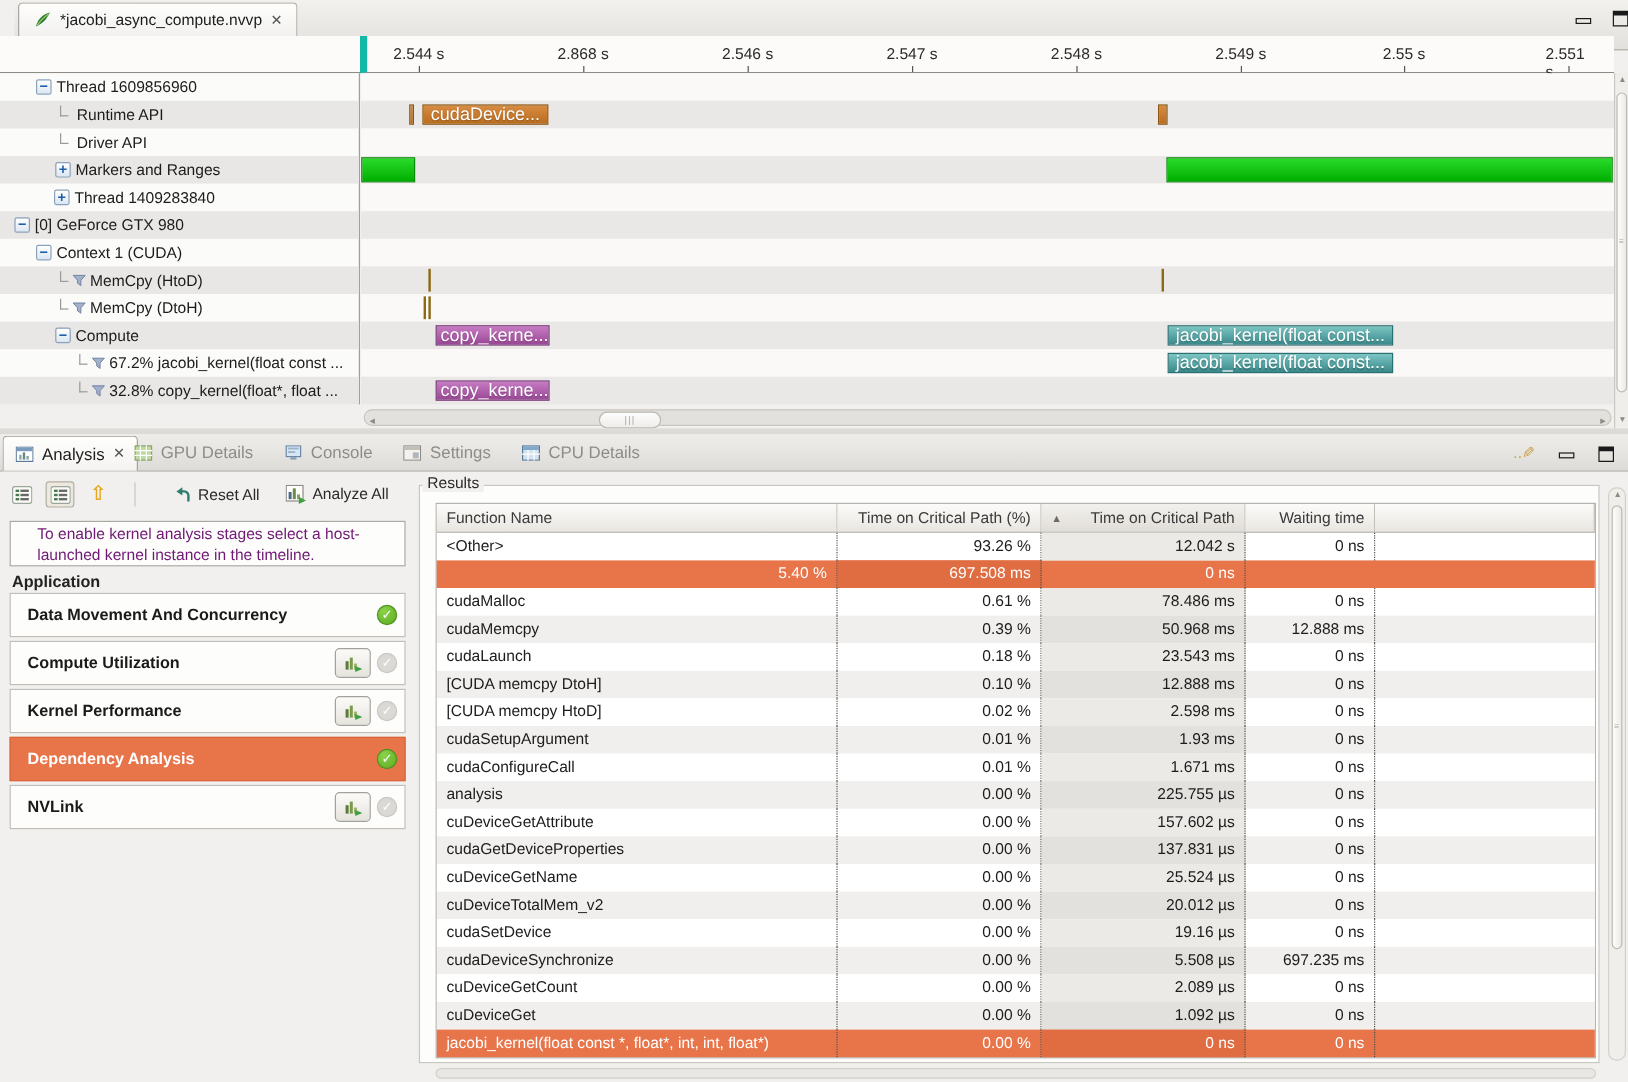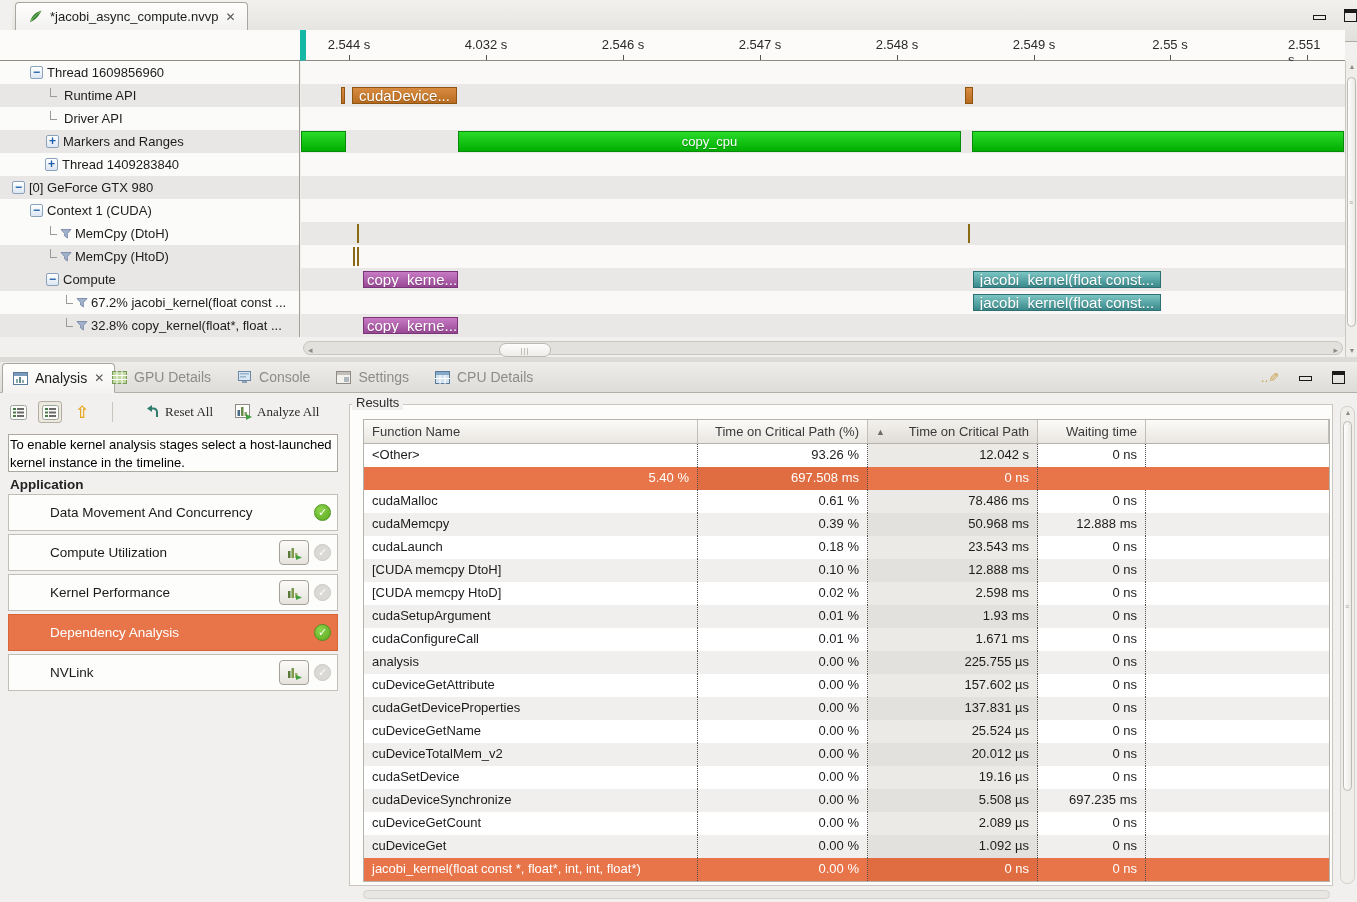--- a/index.html
+++ b/index.html
@@ -68,30 +68,30 @@
   .bot-tab { display:flex; align-items:center; gap:7px; font-size:14px; color:#8E8C88; }
   .bot-ctrls { position:absolute; right:12px; top:8px; display:flex; gap:20px; align-items:center; }
   .pencil { font-size:13px; color:#C9A24A; transform:scaleX(-1); }
 
   
   .atoolbar { position:absolute; left:6px; top:398px; width:338px; height:28px; display:flex; align-items:center; gap:8px; }
   .tbtn { width:24px; height:22px; display:flex; align-items:center; justify-content:center; border-radius:3px; }
   .tbtn.pressed { background:#EDE9DF; border:1px solid #B2AEA4; }
   .tsep { width:1px; height:20px; background:#C9C5BF; margin:0 10px; }
   .tool-label { font-size:13px; color:#2a2a2a; margin-left:4px; }
-  .tool-group { display:flex; align-items:flex-start; margin-left:14px;font-family:Liberation Serif, serif; }
+  .tool-group { display:flex; align-items:flex-start; margin-left:14px; }
   .uparrow { font-size:17px; color:#E8A81E; font-weight:bold; }
 
   .info-box { position:absolute; left:8px; top:434px; width:330px; height:38px; background:#FDFDFC;
-    border:1px solid #ACA8A2; font-size:13px; line-height:18px; padding:1px 1px; color:#000000; }
+    border:1px solid #ACA8A2; font-size:13px; line-height:18px; padding:1px 22px; color:#701a75; }
   .app-label { position:absolute; left:10px; top:477px; font-size:13.5px; font-weight:bold; color:#222; }
 
   .cards { position:absolute; left:8px; top:494px; width:330px; }
   .card { height:37px; margin-bottom:3px; background:#FDFDFC; border:1px solid #C2BEB8; display:flex; align-items:center; padding:0 6px 0 14px; }
-  .card .clabel { flex:1; font-size:13.5px; font-weight:normal; color:#1a1a1a;margin-left:27px; }
+  .card .clabel { flex:1; font-size:13.5px; font-weight:bold; color:#1a1a1a; }
   .card.selected { background:#E8744A; border-color:#D96438; }
   .card.selected .clabel { color:#fff; }
   .chart-btn { width:30px; height:25px; border:1px solid #A5A199; border-radius:4px; background:linear-gradient(#FCFBF9,#E6E3DD);
     display:flex; align-items:center; justify-content:center; margin-right:5px; }
   .check { width:17px; height:17px; border-radius:50%; display:flex; align-items:center; justify-content:center;
     font-size:11px; color:#fff; font-weight:bold; }
   .check.done { background:radial-gradient(circle at 35% 30%,#8CD44A,#5CA921); border:1px solid #4E9420; }
   .check.pending { background:#DBD9D5; border:1px solid #CBC7C1; }
 
   
@@ -139,21 +139,21 @@
   </div>
   <div class="win-ctrls">
     <span class="ic-min"></span>
     <span class="ic-max"></span>
   </div>
 </div>
 
 <div class="ruler-corner"></div>
 <div class="ruler">
   <span class="tick-label" style="left:43px">2.544 s</span>
-  <span class="tick-label" style="left:180px">4.032 s</span>
+  <span class="tick-label" style="left:180px">2.868 s</span>
   <span class="tick-label" style="left:317px">2.546 s</span>
   <span class="tick-label" style="left:454px">2.547 s</span>
   <span class="tick-label" style="left:591px">2.548 s</span>
   <span class="tick-label" style="left:728px">2.549 s</span>
   <span class="tick-label" style="left:864px">2.55 s</span>
   <span class="tick-label" style="left:1001px">2.551 s</span>
   <span class="tick-mark" style="left:43px"></span>
     <span class="tick-mark" style="left:180px"></span>
   <span class="tick-mark" style="left:317px"></span>
     <span class="tick-mark" style="left:454px"></span>
@@ -185,37 +185,37 @@
     <span class="tlabel">Thread 1409283840</span>
   </div>
   <div class="tree-row alt" style="padding-left:12px">
     <span class="expander minus"></span>
     <span class="tlabel">[0] GeForce GTX 980</span>
   </div>
   <div class="tree-row" style="padding-left:30px">
     <span class="expander minus"></span>
     <span class="tlabel">Context 1 (CUDA)</span>
   </div>
+  <div class="tree-row alt" style="padding-left:50px">
+    <span class="branch"></span>
+    <span class="funnel">
+        <svg width="12" height="12" viewBox="0 0 12 12">
+          <path d="M1 1.5 h10 l-3.6 4 v4.5 l-2.8 -2 v-2.5 Z" fill="#A3B2CC" stroke="#6E80A0" stroke-width="0.8"></path>
+        </svg>
+      </span>
+    <span>MemCpy (HtoD)</span>
+  </div>
   <div class="tree-row" style="padding-left:50px">
     <span class="branch"></span>
     <span class="funnel">
         <svg width="12" height="12" viewBox="0 0 12 12">
           <path d="M1 1.5 h10 l-3.6 4 v4.5 l-2.8 -2 v-2.5 Z" fill="#A3B2CC" stroke="#6E80A0" stroke-width="0.8"></path>
         </svg>
       </span>
     <span>MemCpy (DtoH)</span>
-  </div>
-  <div class="tree-row alt" style="padding-left:50px">
-    <span class="branch"></span>
-    <span class="funnel">
-        <svg width="12" height="12" viewBox="0 0 12 12">
-          <path d="M1 1.5 h10 l-3.6 4 v4.5 l-2.8 -2 v-2.5 Z" fill="#A3B2CC" stroke="#6E80A0" stroke-width="0.8"></path>
-        </svg>
-      </span>
-    <span>MemCpy (HtoD)</span>
   </div>
   <div class="tree-row alt" style="padding-left:46px">
     <span class="expander minus"></span>
     <span class="tlabel">Compute</span>
   </div>
   <div class="tree-row" style="padding-left:66px">
     <span class="branch"></span>
     <span class="funnel">
         <svg width="12" height="12" viewBox="0 0 12 12">
           <path d="M1 1.5 h10 l-3.6 4 v4.5 l-2.8 -2 v-2.5 Z" fill="#A3B2CC" stroke="#6E80A0" stroke-width="0.8"></path>
@@ -237,21 +237,20 @@
 <div class="tracks">
   <div class="track-row"></div>
   <div class="track-row alt">
     <span class="bar orange" style="left:40px; width:4px; padding:0"></span>
     <span class="bar orange" style="left:51px; width:105px">cudaDevice...</span>
     <span class="bar orange" style="left:664px; width:8px; padding:0"></span>
   </div>
   <div class="track-row"></div>
   <div class="track-row alt">
     <span class="bar green" style="left:0; width:45px; padding:0"></span>
-    <span class="bar green" style="left:157px; width:503px">copy_cpu</span>
     <span class="bar green" style="left:671px; width:372px; padding:0"></span>
   </div>
   <div class="track-row"></div>
   <div class="track-row alt"></div>
   <div class="track-row"></div>
   <div class="track-row alt">
     <span class="gold-tick" style="left:56px"></span>
     <span class="gold-tick" style="left:667px"></span>
   </div>
   <div class="track-row">

